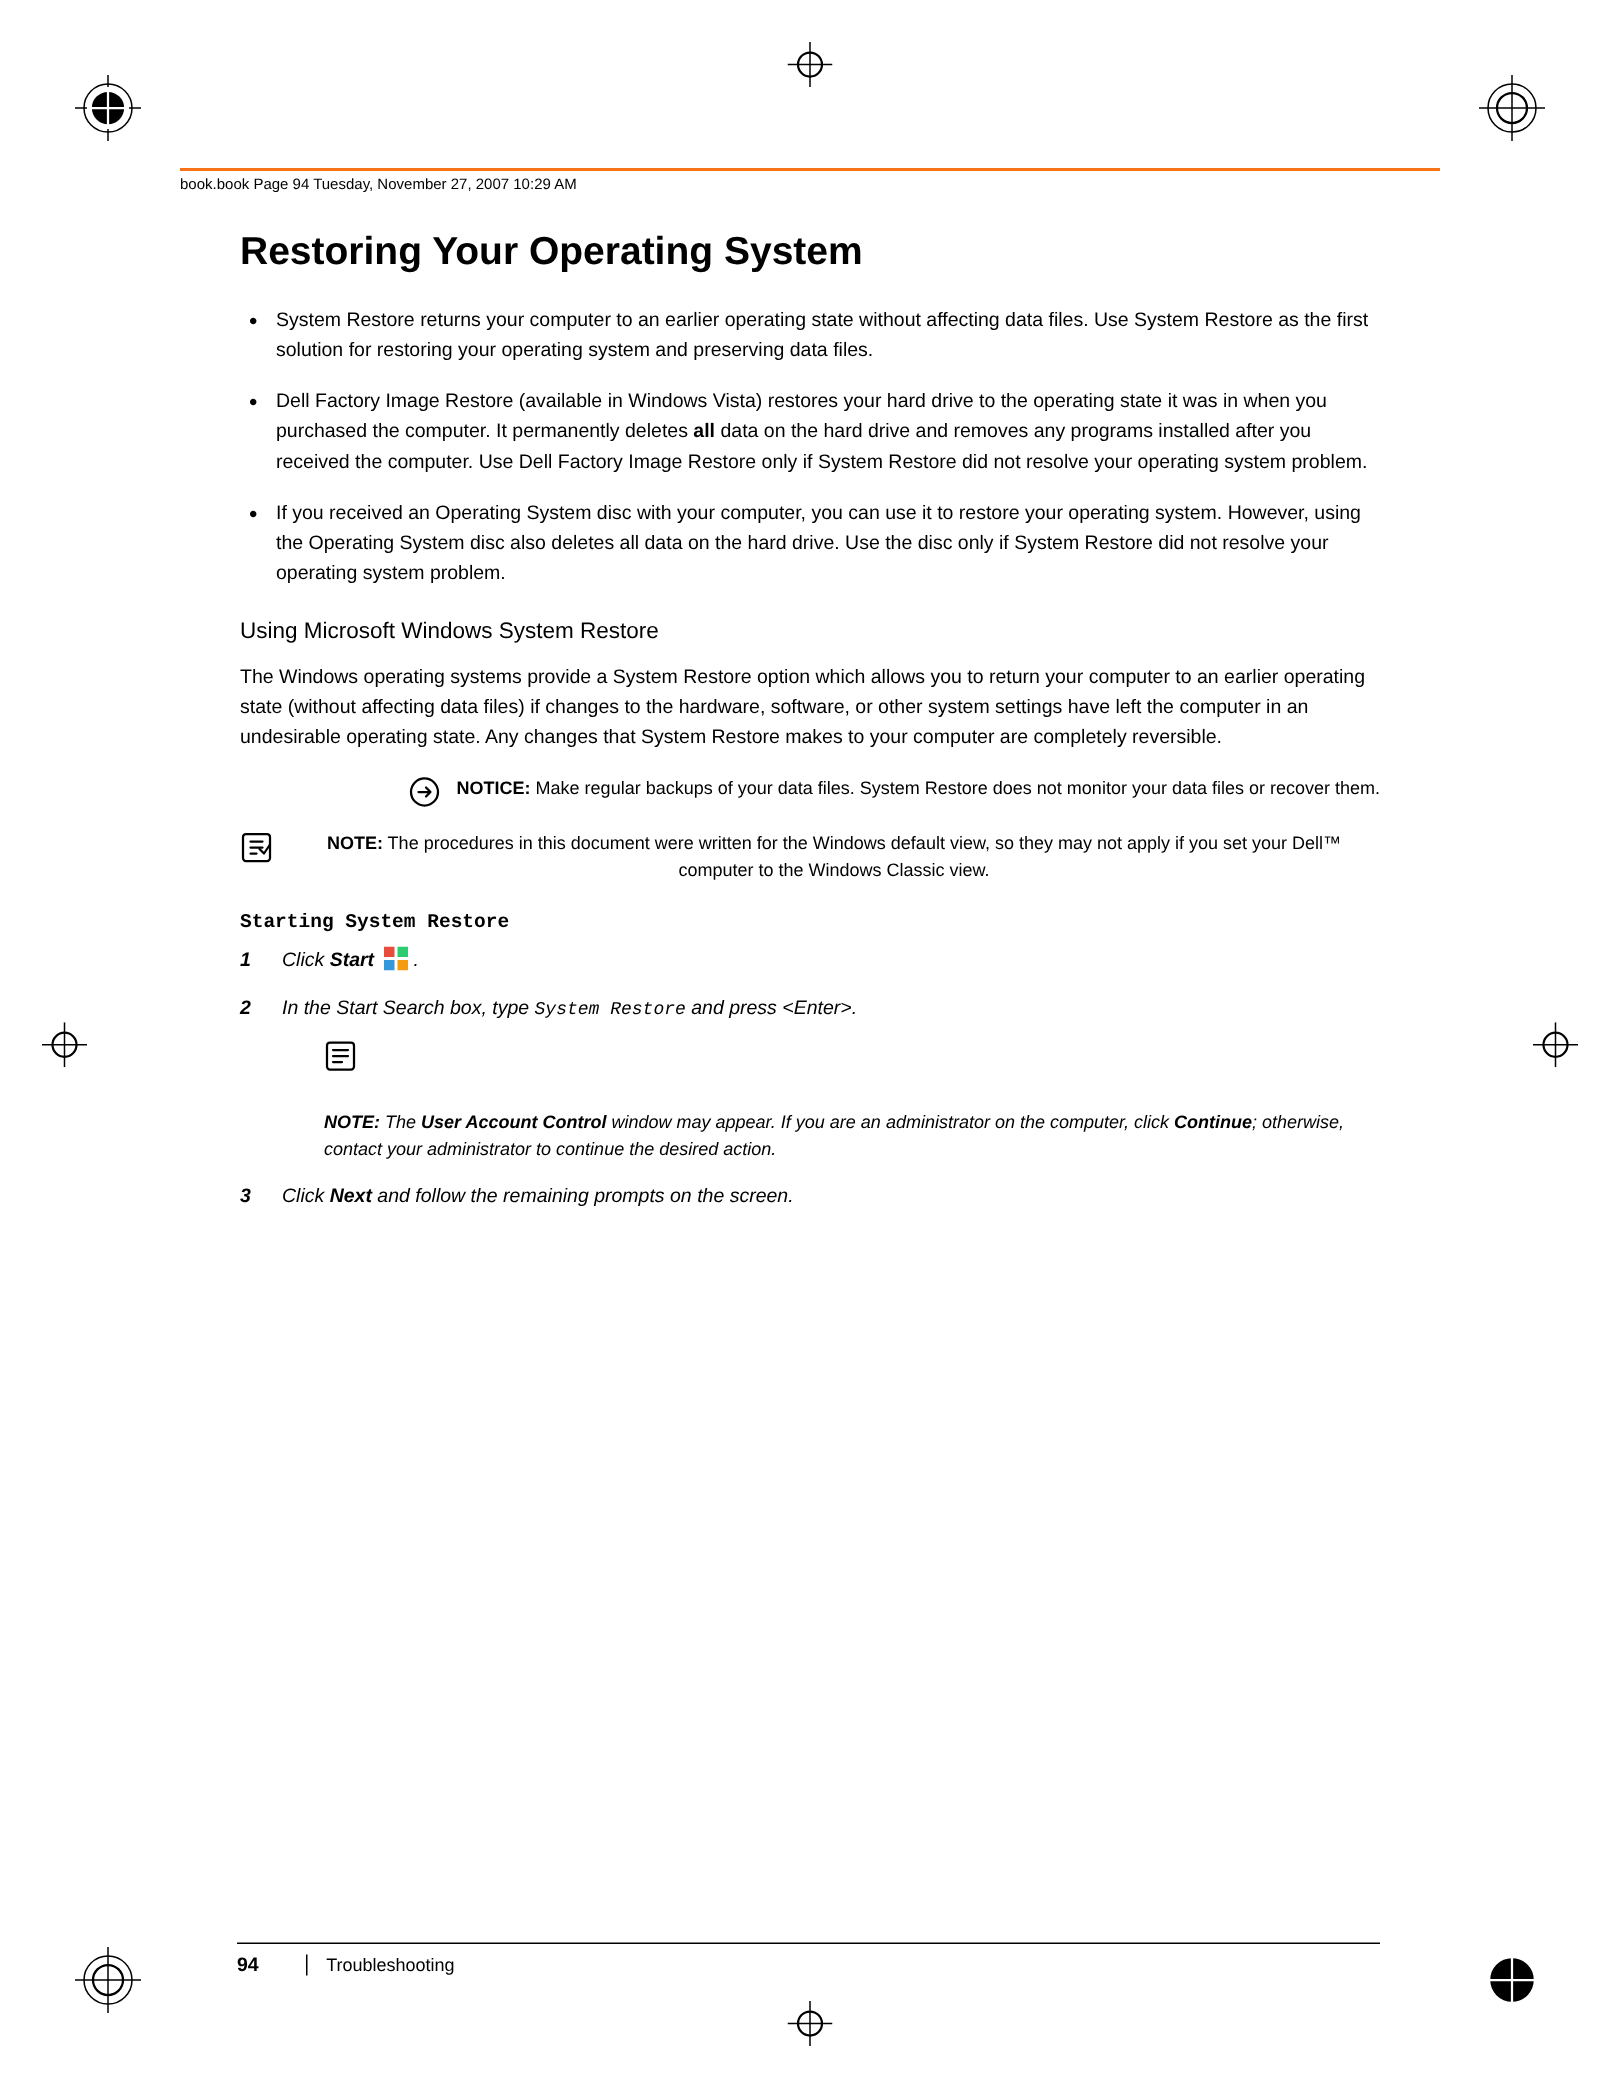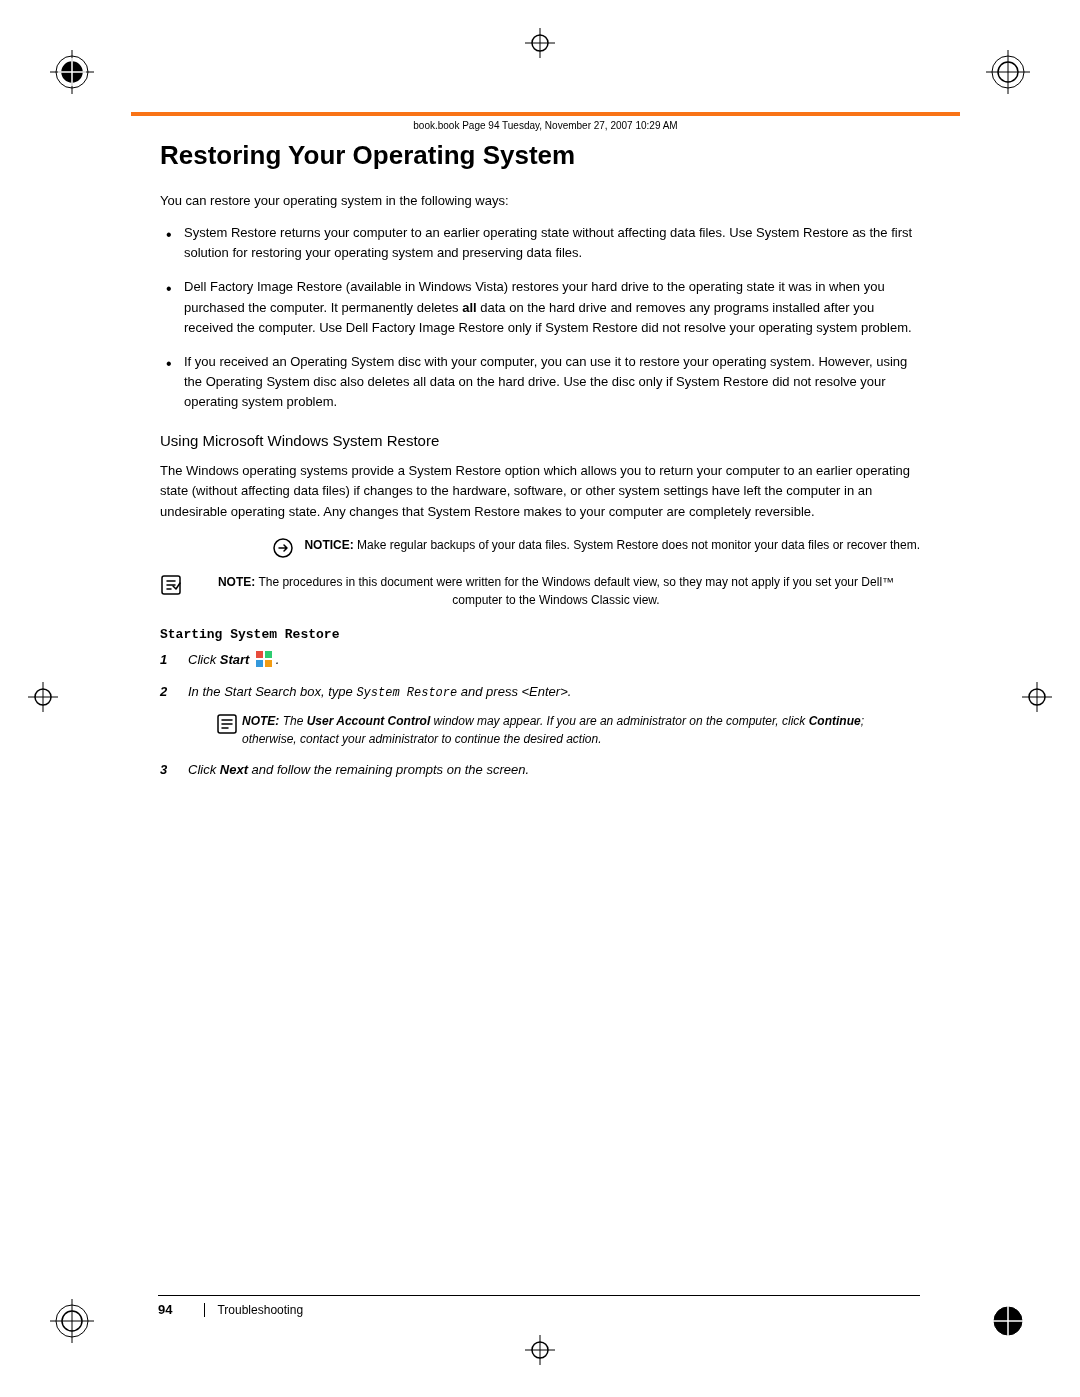--- a/index.html
+++ b/index.html
@@ -24,27 +24,26 @@
       min-height: 1397px;
       position: relative;
       background: #ffffff;
       padding: 0;
     }
 
     
     .header-bar {
       position: absolute;
       top: 112px;
-      left: 131px;
+      left: 120px;
       right: 120px;
       display: flex;
       align-items: center;
-      border-top: 4px solid #f97316;
+      border-top: 2px solid #f97316;
       padding-top: 4px;
-      justify-content: center;
     }
 
     .header-text {
       font-family: Arial, sans-serif;
       font-size: 10px;
       color: #000;
     }
 
     
     .content {
@@ -54,20 +53,21 @@
       right: 160px;
       bottom: 100px;
     }
 
     .page-title {
       font-family: Arial, sans-serif;
       font-size: 26px;
       font-weight: bold;
       margin-bottom: 20px;
       color: #000;
+      margin-top: 12px;
     }
 
     .body-text {
       font-family: Arial, sans-serif;
       font-size: 13px;
       line-height: 1.55;
       color: #000;
       margin-bottom: 12px;
     }
 
@@ -241,21 +241,22 @@
     .footer-text {
       font-family: Arial, sans-serif;
       font-size: 12px;
       color: #000;
     }
 
     .nested-note {
       display: flex;
       align-items: flex-start;
       margin: 10px 0 10px 28px;
-      gap: 4px;
+      gap: 24px;
+      flex-direction: column;
     }
   </style>
 </head>
 <body>
 
 <div class="page">
 
   <div style="position:absolute; top:50px; left:50px;">
     <svg width="44" height="44" viewBox="0 0 44 44">
       <circle cx="22" cy="22" r="10" fill="none" stroke="#000" stroke-width="1.5"></circle>
@@ -332,21 +333,20 @@
   </div>
 
   <div class="header-bar">
     <span class="header-text">book.book  Page 94  Tuesday, November 27, 2007  10:29 AM</span>
   </div>
 
   <div class="content">
 
     <h1 class="page-title">Restoring Your Operating System</h1>
 
-    <p class="body-text">You can restore your operating system in the following ways:</p>
 
     <ul class="bullet-list">
       <li>
         <span>System Restore returns your computer to an earlier operating state without affecting data files. Use System Restore as the first solution for restoring your operating system and preserving data files.</span>
       </li>
       <li>
         <span>Dell Factory Image Restore (available in Windows Vista) restores your hard drive to the operating state it was in when you purchased the computer. It permanently deletes <span class="bold">all</span> data on the hard drive and removes any programs installed after you received the computer. Use Dell Factory Image Restore only if System Restore did not resolve your operating system problem.</span>
       </li>
       <li>
         <span>If you received an <span class="italic">Operating System</span> disc with your computer, you can use it to restore your operating system. However, using the <span class="italic">Operating System</span> disc also deletes all data on the hard drive. Use the disc <span class="italic">only</span> if System Restore did not resolve your operating system problem.</span>

